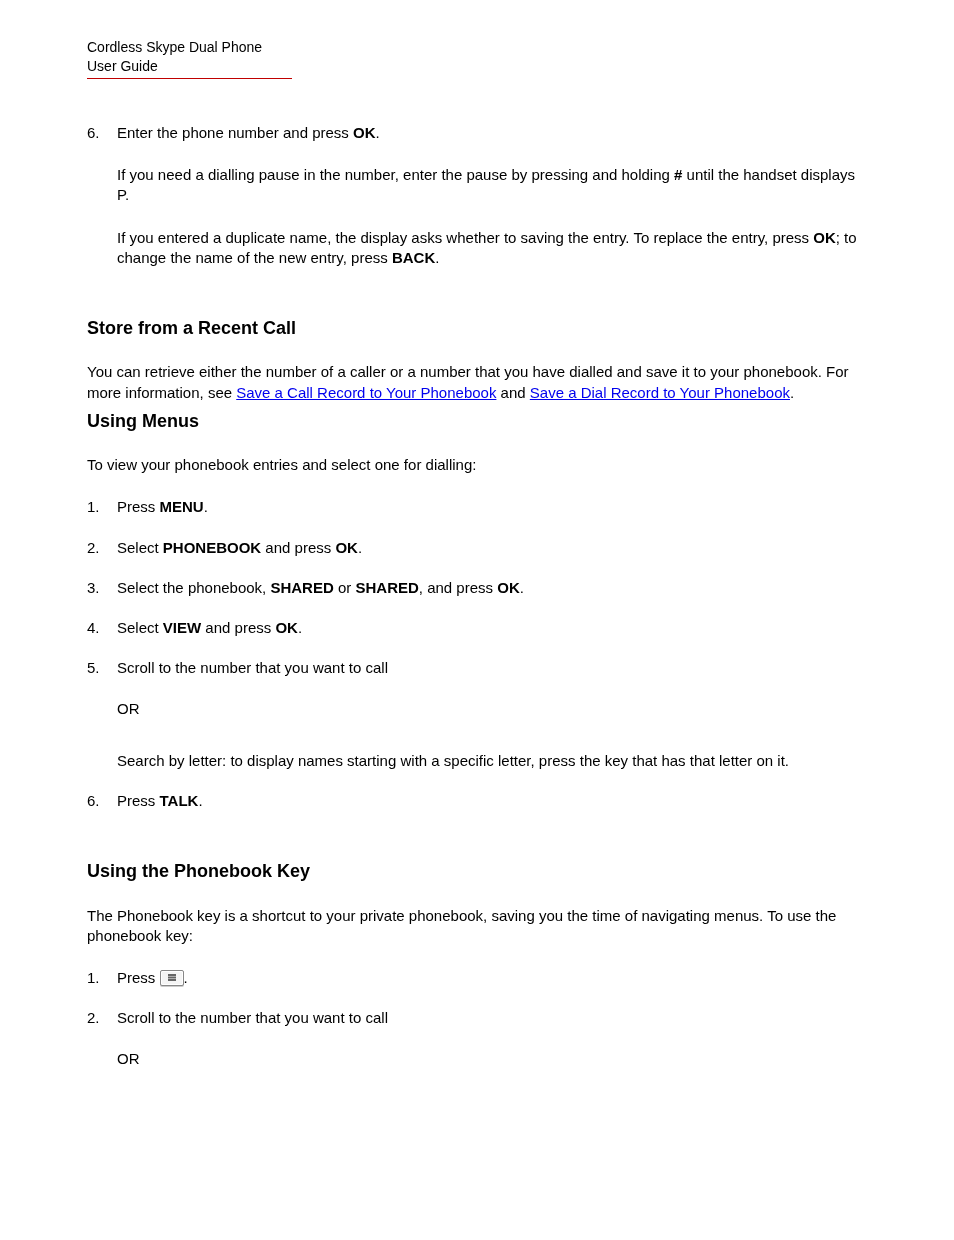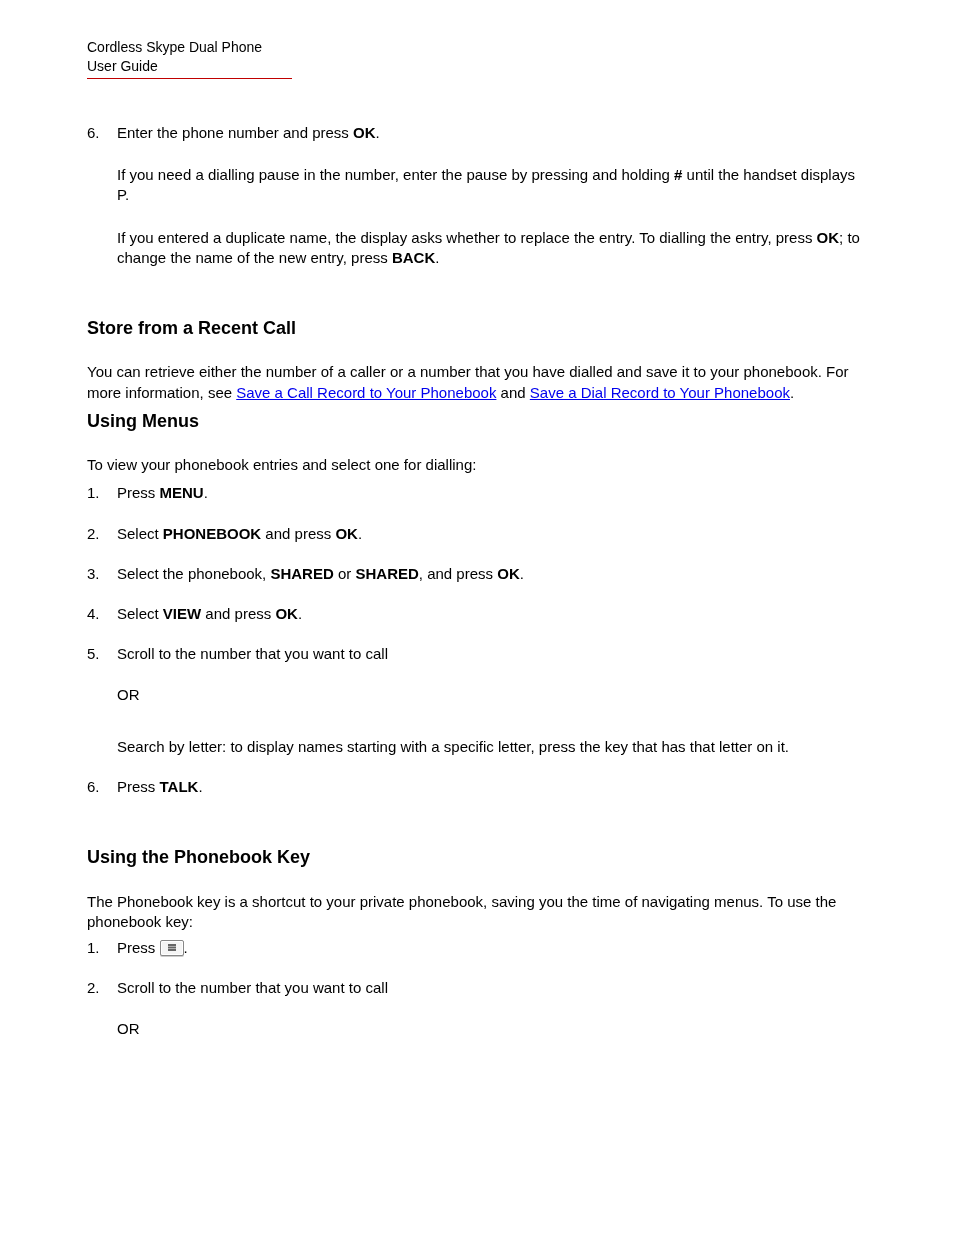--- a/index.html
+++ b/index.html
@@ -125,32 +125,32 @@
       <div class="li-row">
         <div class="li-num">6.</div>
         <div class="li-text">
           <span>Enter the phone number and press </span><span class="bold">OK</span><span>.</span>
         </div>
       </div>
       <div class="li-sub">
         <span>If you need a dialling pause in the number, enter the pause by pressing and holding </span><span class="bold">#</span><span> until the handset displays P.</span>
       </div>
       <div class="li-sub">
-        <span>If you entered a duplicate name, the display asks whether to replace the entry. To dialling the entry, press </span><span class="bold">OK</span><span>; to change the name of the new entry, press </span><span class="bold">BACK</span><span>.</span>
+        <span>If you entered a duplicate name, the display asks whether to saving the entry. To replace the entry, press </span><span class="bold">OK</span><span>; to change the name of the new entry, press </span><span class="bold">BACK</span><span>.</span>
       </div>
     </div>
 
     <div class="h3">Store from a Recent Call</div>
     <p class="para">
       <span>You can retrieve either the number of a caller or a number that you have dialled and save it to your phonebook. For more information, see </span><a href="#" class="link">Save a Call Record to Your Phonebook</a><span> and </span><a href="#" class="link">Save a Dial Record to Your Phonebook</a><span>.</span>
     </p>
 
 
     <div class="h3" style="margin-top:0">Using Menus</div>
-    <p class="para" style="margin-bottom:8px">To view your phonebook entries and select one for dialling:</p>
+    <p class="para" style="margin-bottom:22px">To view your phonebook entries and select one for dialling:</p>
 
     <div>
 
       <div class="li-row" style="margin-bottom:20px">
         <div class="li-num">1.</div>
         <div class="li-text">
           <span>Press </span><span class="bold">MENU</span><span>.</span>
         </div>
       </div>
 
@@ -186,21 +186,21 @@
 
       <div class="li-row">
         <div class="li-num">6.</div>
         <div class="li-text">
           <span>Press </span><span class="bold">TALK</span><span>.</span>
         </div>
       </div>
     </div>
 
     <div class="h3">Using the Phonebook Key</div>
-    <p class="para" style="margin-bottom:6px">The Phonebook key is a shortcut to your private phonebook, saving you the time of navigating menus. To use the phonebook key:</p>
+    <p class="para" style="margin-bottom:22px">The Phonebook key is a shortcut to your private phonebook, saving you the time of navigating menus. To use the phonebook key:</p>
 
     <div>
 
       <div class="li-row" style="margin-bottom:20px">
         <div class="li-num">1.</div>
         <div class="li-text">
           <span>Press </span><span class="key-icon"></span><span>.</span>
         </div>
       </div>
 

